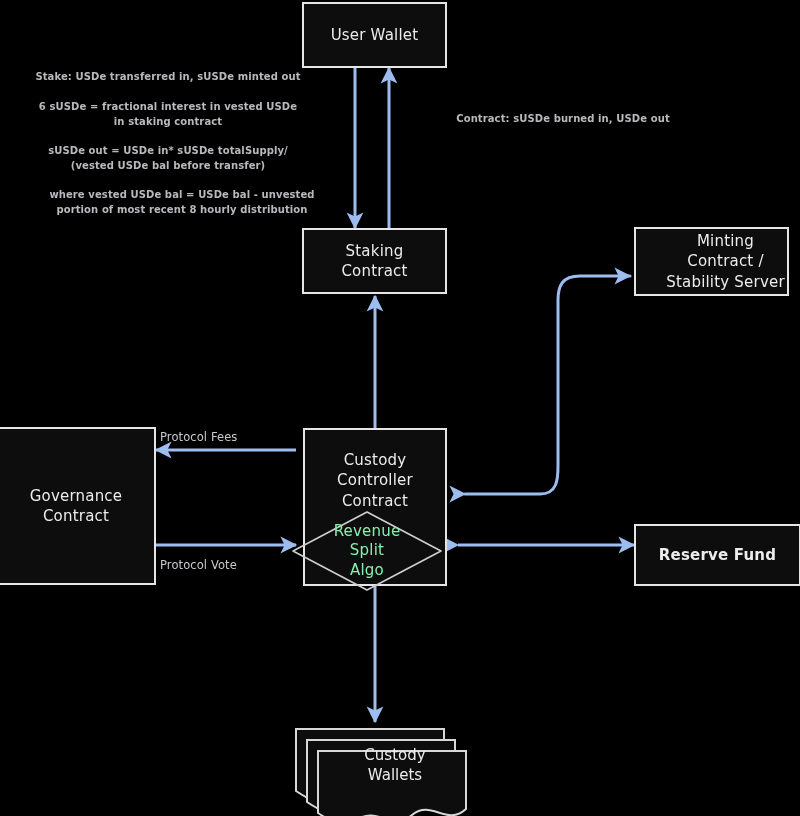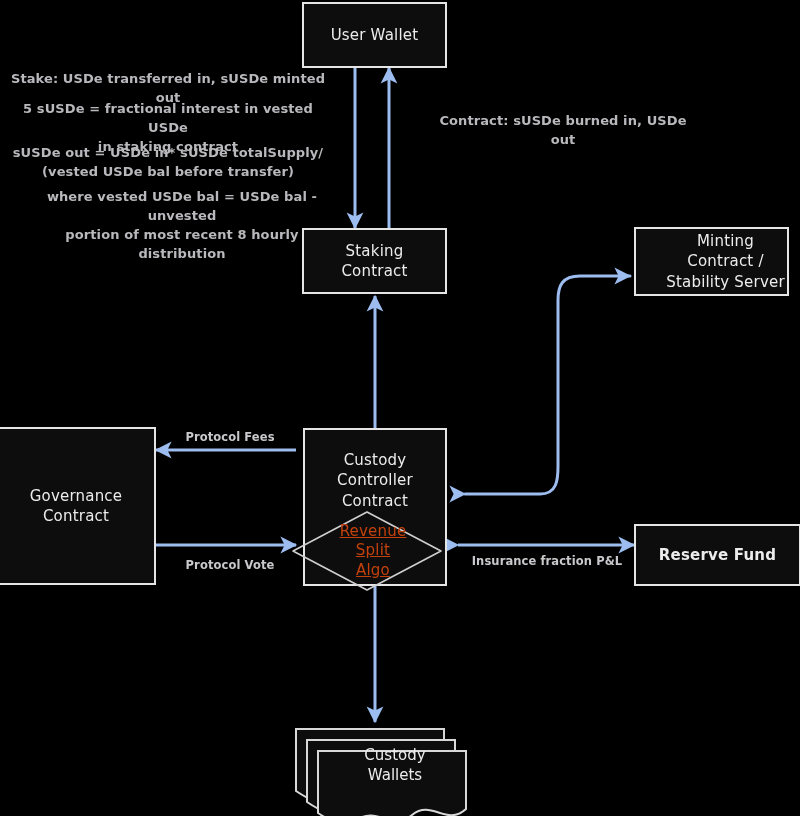--- a/index.html
+++ b/index.html
@@ -50,54 +50,53 @@
     position: absolute;
     left: -20px;
     top: 78px;
     width: 164px;
     height: 86px;
     z-index: 4;
     pointer-events: none;
   }
   .diamond-label {
     position: absolute;
-    left: 6px;
+    left: 0;
     top: 0;
     width: 164px;
     height: 86px;
     display: flex;
     align-items: center;
     justify-content: center;
     text-align: center;
     white-space: pre-line;
     font-size: 15px;
     line-height: 1.3;
-    color: #c2410c;
-    text-decoration: underline;
+    color: #86efac;
   }
 
   
   .note {
     position: absolute;
     color: #b9b9bd;
-    font-size: 13px;
+    font-size: 10px;
     line-height: 1.45;
     text-align: center;
     font-weight: 700;
     letter-spacing: 0.1px;
     white-space: pre-line;
     z-index: 5;
   }
   .edge-label {
     position: absolute;
     color: #c9c9cd;
     font-size: 11.5px;
-    font-weight: 700;
+    font-weight: 400;
     letter-spacing: 0.1px;
-    text-align: center;
+    text-align: left;
     white-space: pre-line;
     z-index: 5;
   }
 
   
   #custody-wallets-stack {
     position: absolute;
     left: 294px;
     top: 719px;
     width: 176px;
@@ -191,31 +190,30 @@
         <path d="M13 21 H161 V79 C141 97 127 69 107 85 C87 101 73 77 53 89 C37 99 25 91 13 83 Z"></path>
         <path d="M24 32 H172 V90 C152 108 138 80 118 96 C98 112 84 88 64 100 C48 110 36 102 24 94 Z"></path>
       </g>
     </svg>
     <div class="doc-label">Custody
 Wallets</div>
   </div>
 
   <div class="note" style="left:8px; top:70px; width:320px;">Stake: USDe transferred in, sUSDe minted out</div>
 
-  <div class="note" style="left:8px; top:100px; width:320px;">5 sUSDe = fractional interest in vested USDe
+  <div class="note" style="left:8px; top:100px; width:320px;">6 sUSDe = fractional interest in vested USDe
 in staking contract</div>
 
   <div class="note" style="left:8px; top:144px; width:320px;">sUSDe out = USDe in* sUSDe totalSupply/
 (vested USDe bal before transfer)</div>
 
   <div class="note" style="left:22px; top:188px; width:320px;">where vested USDe bal = USDe bal - unvested
 portion of most recent 8 hourly distribution</div>
 
   <div class="note" style="left:428px; top:112px; width:270px;">Contract: sUSDe burned in, USDe out</div>
 
 
   <div class="edge-label" style="left:160px; top:430px; width:140px;">Protocol Fees</div>
 
   <div class="edge-label" style="left:160px; top:558px; width:140px;">Protocol Vote</div>
 
-  <div class="edge-label" style="left:452px; top:554px; width:190px;">Insurance fraction P&amp;L</div>
 
 </div>
 
 </body></html>

